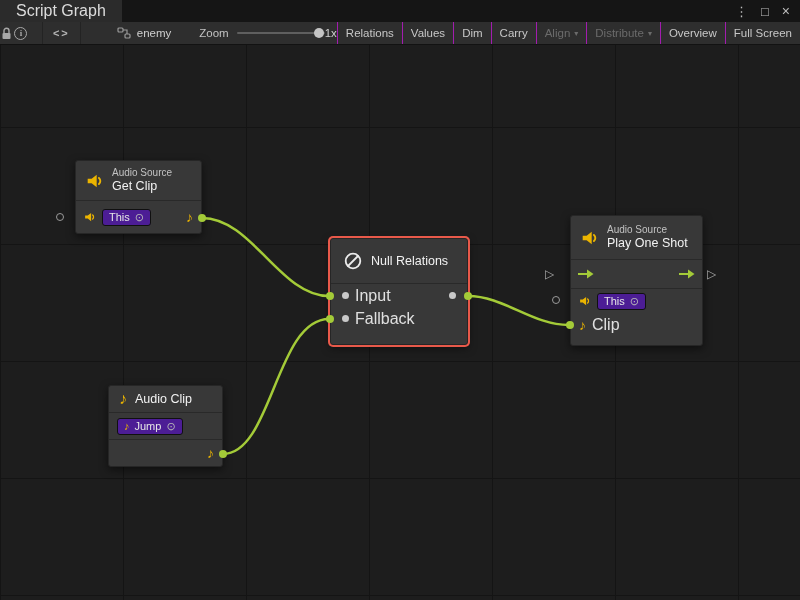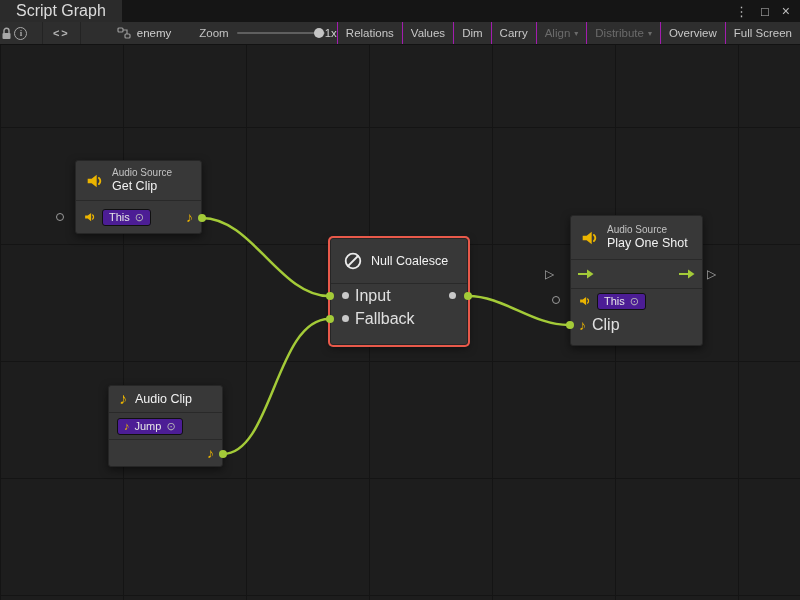--- a/index.html
+++ b/index.html
@@ -185,21 +185,21 @@
         <span class="note">♪</span>
       </div>
     </div>
 
     <div class="node selected" style="left:330px;top:193px;width:138px">
       <div class="nh" style="padding:12px 12px">
         <svg class="null-ic" width="20" height="20" viewBox="0 0 20 20">
           <circle cx="10" cy="10" r="7.3"></circle>
           <line x1="4.5" y1="15.5" x2="15.5" y2="4.5"></line>
         </svg>
-        <span class="ntitle-lone">Null Coalesce</span>
+        <span class="ntitle-lone">Null Relations</span>
       </div>
       <div class="nsep"></div>
       <div class="nrow" style="height:23px;padding:0 11px">
         <span class="pdot"></span>
         <span class="plabel">Input</span>
         <span class="spacer"></span>
         <span class="pdot"></span>
       </div>
       <div class="nrow" style="height:23px;padding:0 11px;margin-bottom:14px">
         <span class="pdot"></span>

